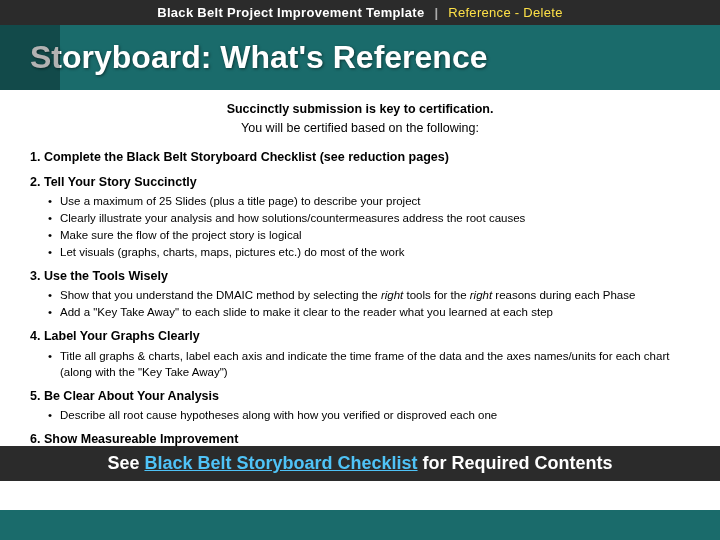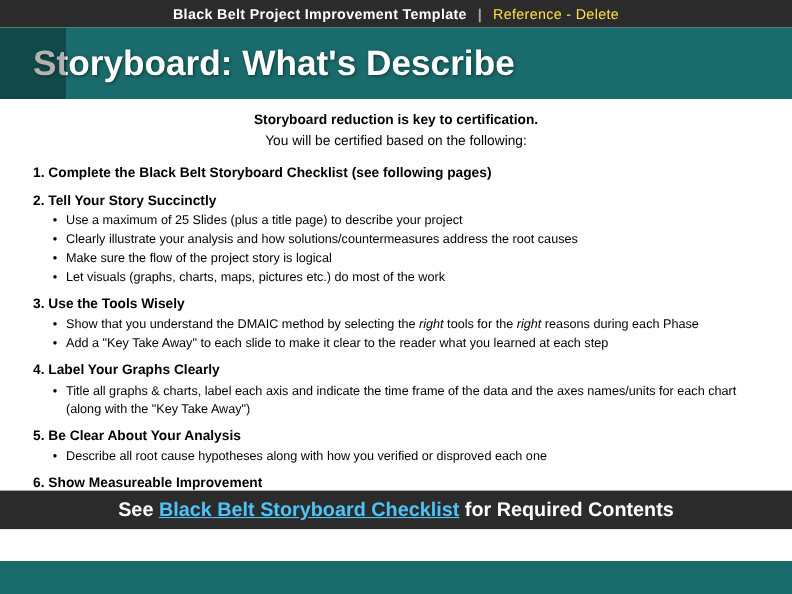--- a/index.html
+++ b/index.html
@@ -175,36 +175,36 @@
     <div class="header-bar">
       <span>Black Belt Project Improvement Template</span>
       <span class="separator">|</span>
       <span class="ref-delete">Reference - Delete</span>
     </div>
 
     <div class="title-section">
       <div class="title-text">
         <span class="storyboard-part">Storyboard:</span>
         <span> </span>
-        <span class="required-part">What's Describe</span>
+        <span class="required-part">What's Reference</span>
       </div>
     </div>
 
     <div class="body-content">
 
       <div class="subtitle">
-        <strong><span>Storyboard reduction is key to certification.</span></strong><br>
+        <strong><span>Succinctly submission is key to certification.</span></strong><br>
         <span>You will be certified based on the following:</span>
       </div>
 
       <div class="section">
         <div class="section-heading">
           <span class="num">1.</span>
           <span> </span>
-          <span>Complete the Black Belt Storyboard Checklist (see following pages)</span>
+          <span>Complete the Black Belt Storyboard Checklist (see reduction pages)</span>
         </div>
       </div>
 
       <div class="section">
         <div class="section-heading">
           <span class="num">2.</span>
           <span> </span>
           <span>Tell Your Story Succinctly</span>
         </div>
         <ul class="bullet-list">

